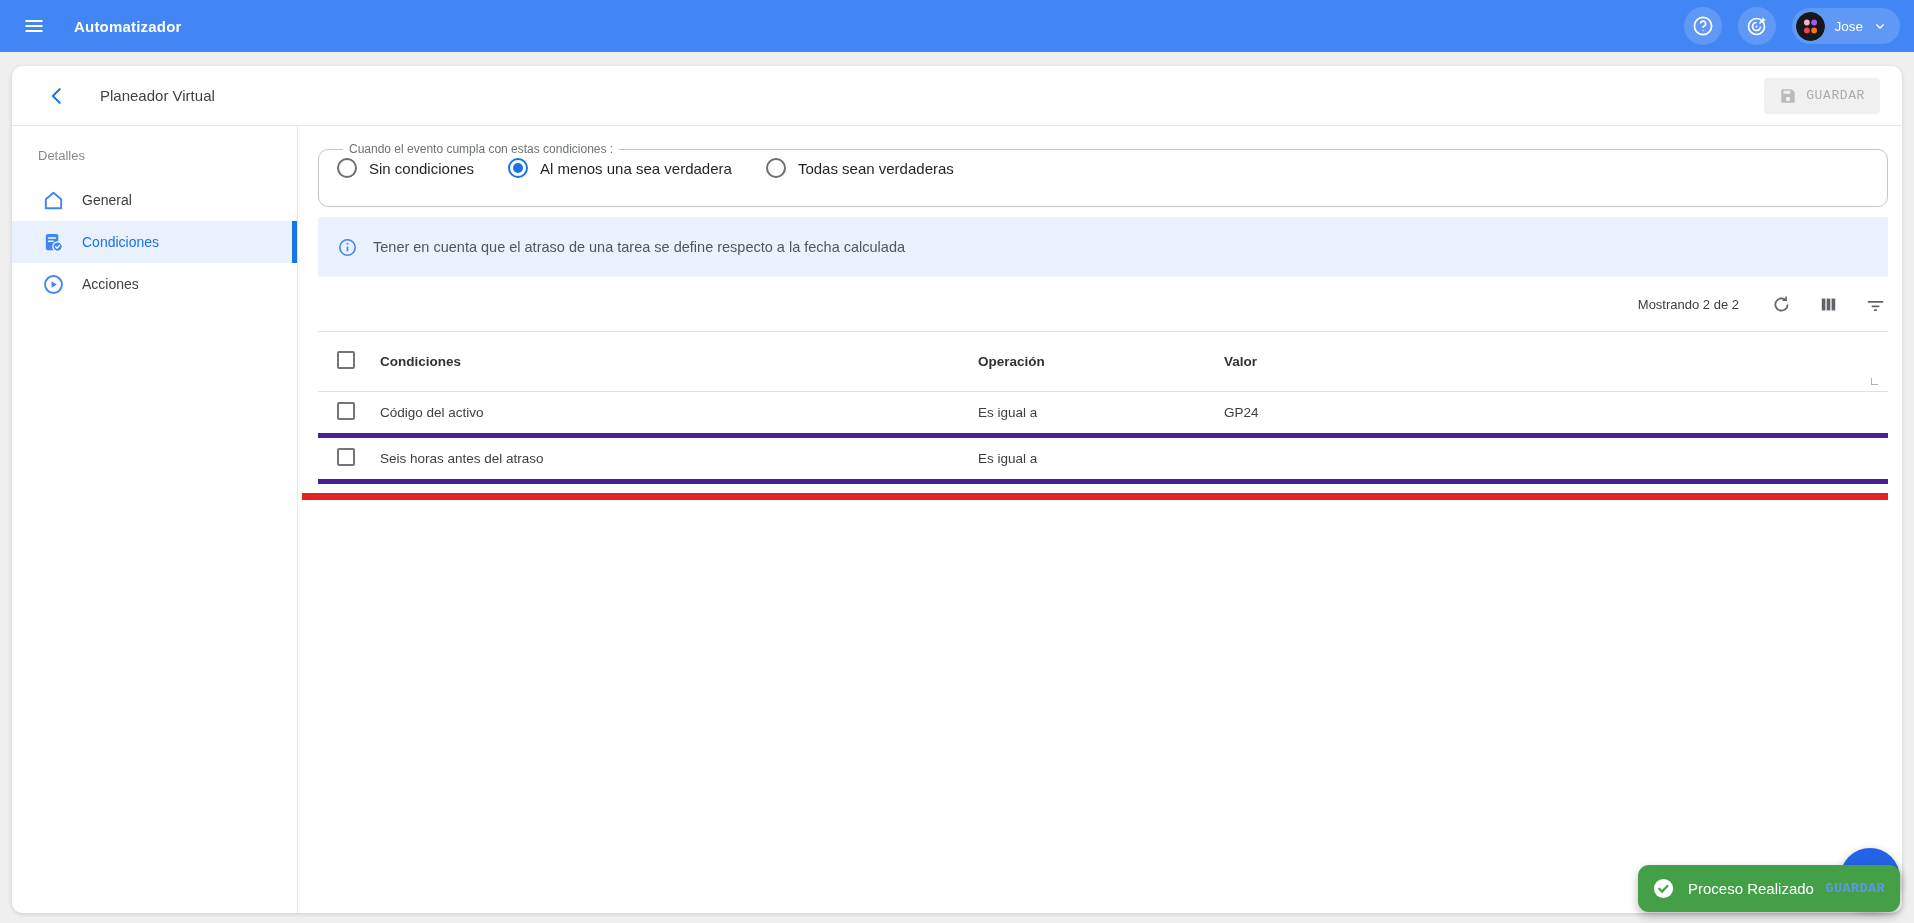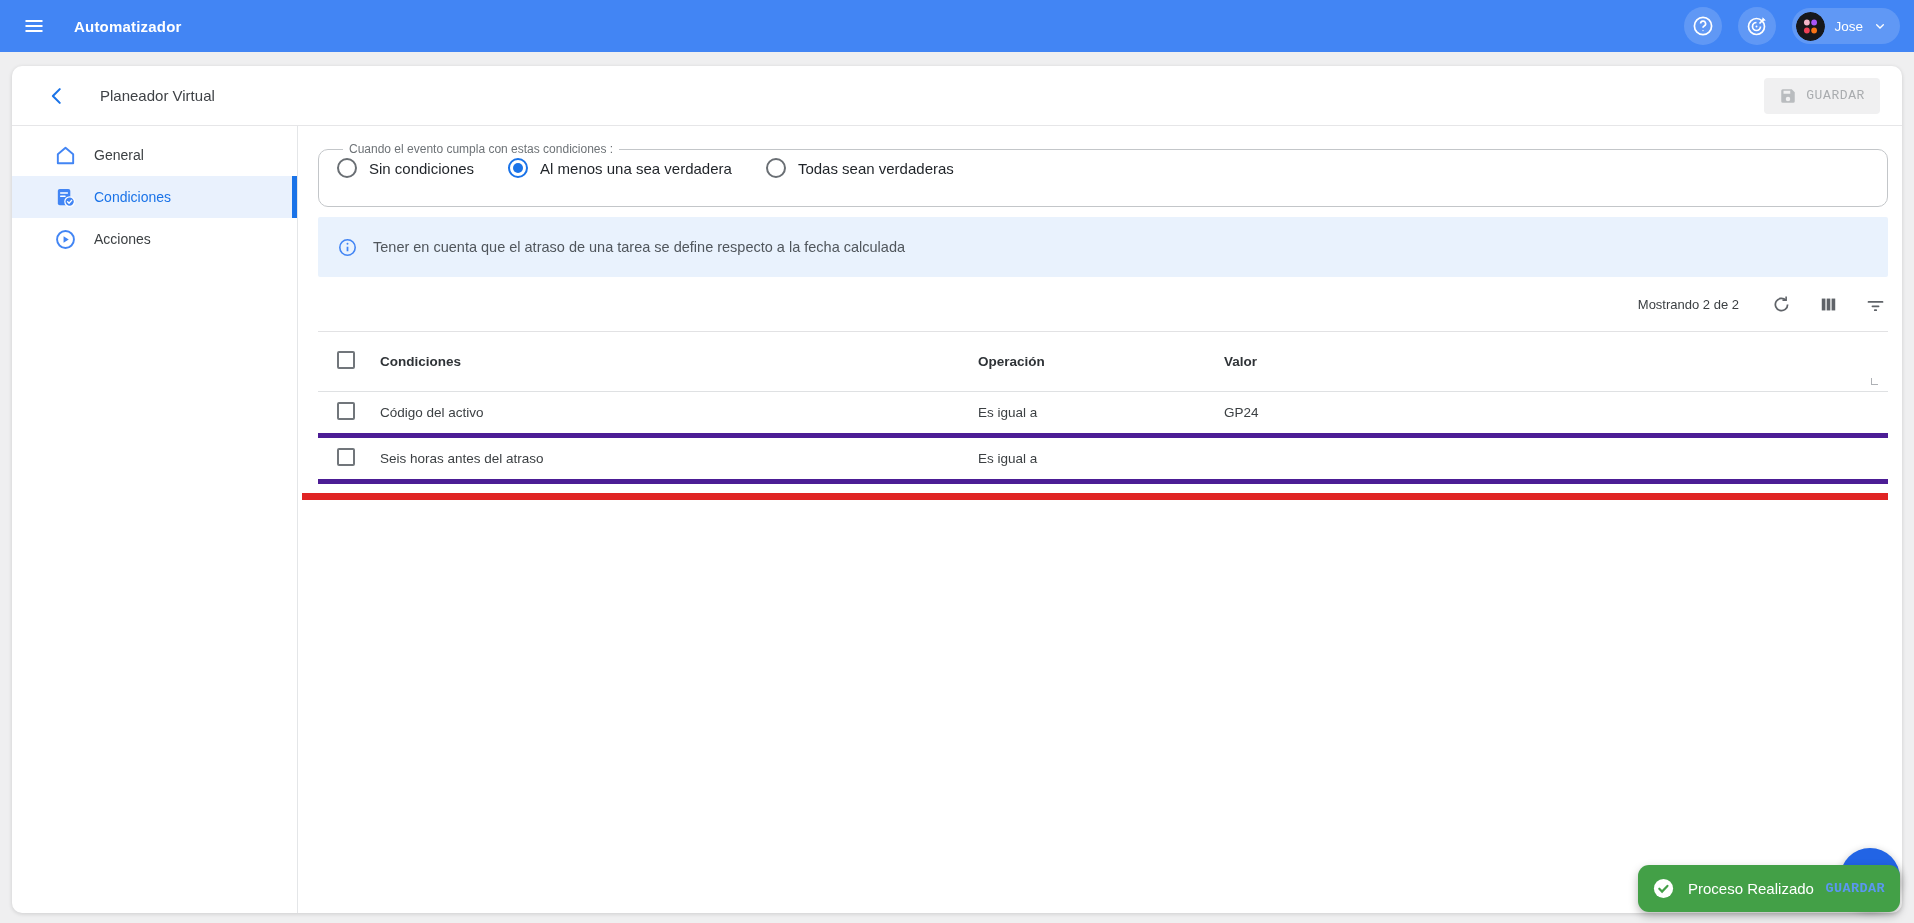--- a/index.html
+++ b/index.html
@@ -48,21 +48,21 @@
     padding:9px 15px; display:flex; align-items:center; gap:9px;
     color:#a9acaf; font-size:13px; letter-spacing:.6px; cursor:default;
   }
 
   .card-body{flex:1; display:flex; min-height:0;}
 
   
   .sidebar{width:286px; flex:0 0 286px; border-right:1px solid #e4e6e8; padding-top:8px;}
   .sidebar-label{padding:14px 0 16px 26px; font-size:13px; color:#86898c;}
   .side-item{
-    height:42px; display:flex; align-items:center; padding-left:42px;
+    height:42px; display:flex; align-items:center; padding-left:30px;
     font-size:14px; color:#3c4043; cursor:pointer; position:relative;
   }
   .side-item .lbl{margin-left:17px;}
   .side-item.selected{background:var(--selected-bg); color:var(--accent);}
   .side-item.selected::after{
     content:""; position:absolute; right:0; top:0; bottom:0; width:5px; background:var(--accent);
   }
 
   
   .main{flex:1; padding:16px 14px 0 20px; min-width:0;}
@@ -198,20 +198,21 @@
         <svg width="18" height="18" viewBox="0 0 24 24" fill="#b9bcbf">
             <path d="M17 3H5a2 2 0 0 0-2 2v14a2 2 0 0 0 2 2h14a2 2 0 0 0 2-2V7l-4-4zm-5 16a3 3 0 1 1 0-6 3 3 0 0 1 0 6zm3-10H6V5h9v4z"></path>
           </svg>
       </span>
       <span>GUARDAR</span>
     </button>
   </div>
 
   <div class="card-body">
     <nav class="sidebar">
+      <div class="sidebar-label">Detalles</div>
 
       <div class="side-item">
         <span>
           <svg width="23" height="23" viewBox="0 0 24 24" fill="none" stroke="#4285f4" stroke-width="2" stroke-linejoin="round">
               <path d="M4 10.6L12 4l8 6.6V20H4z"></path>
             </svg>
         </span>
         <span class="lbl">General</span>
       </div>
 

